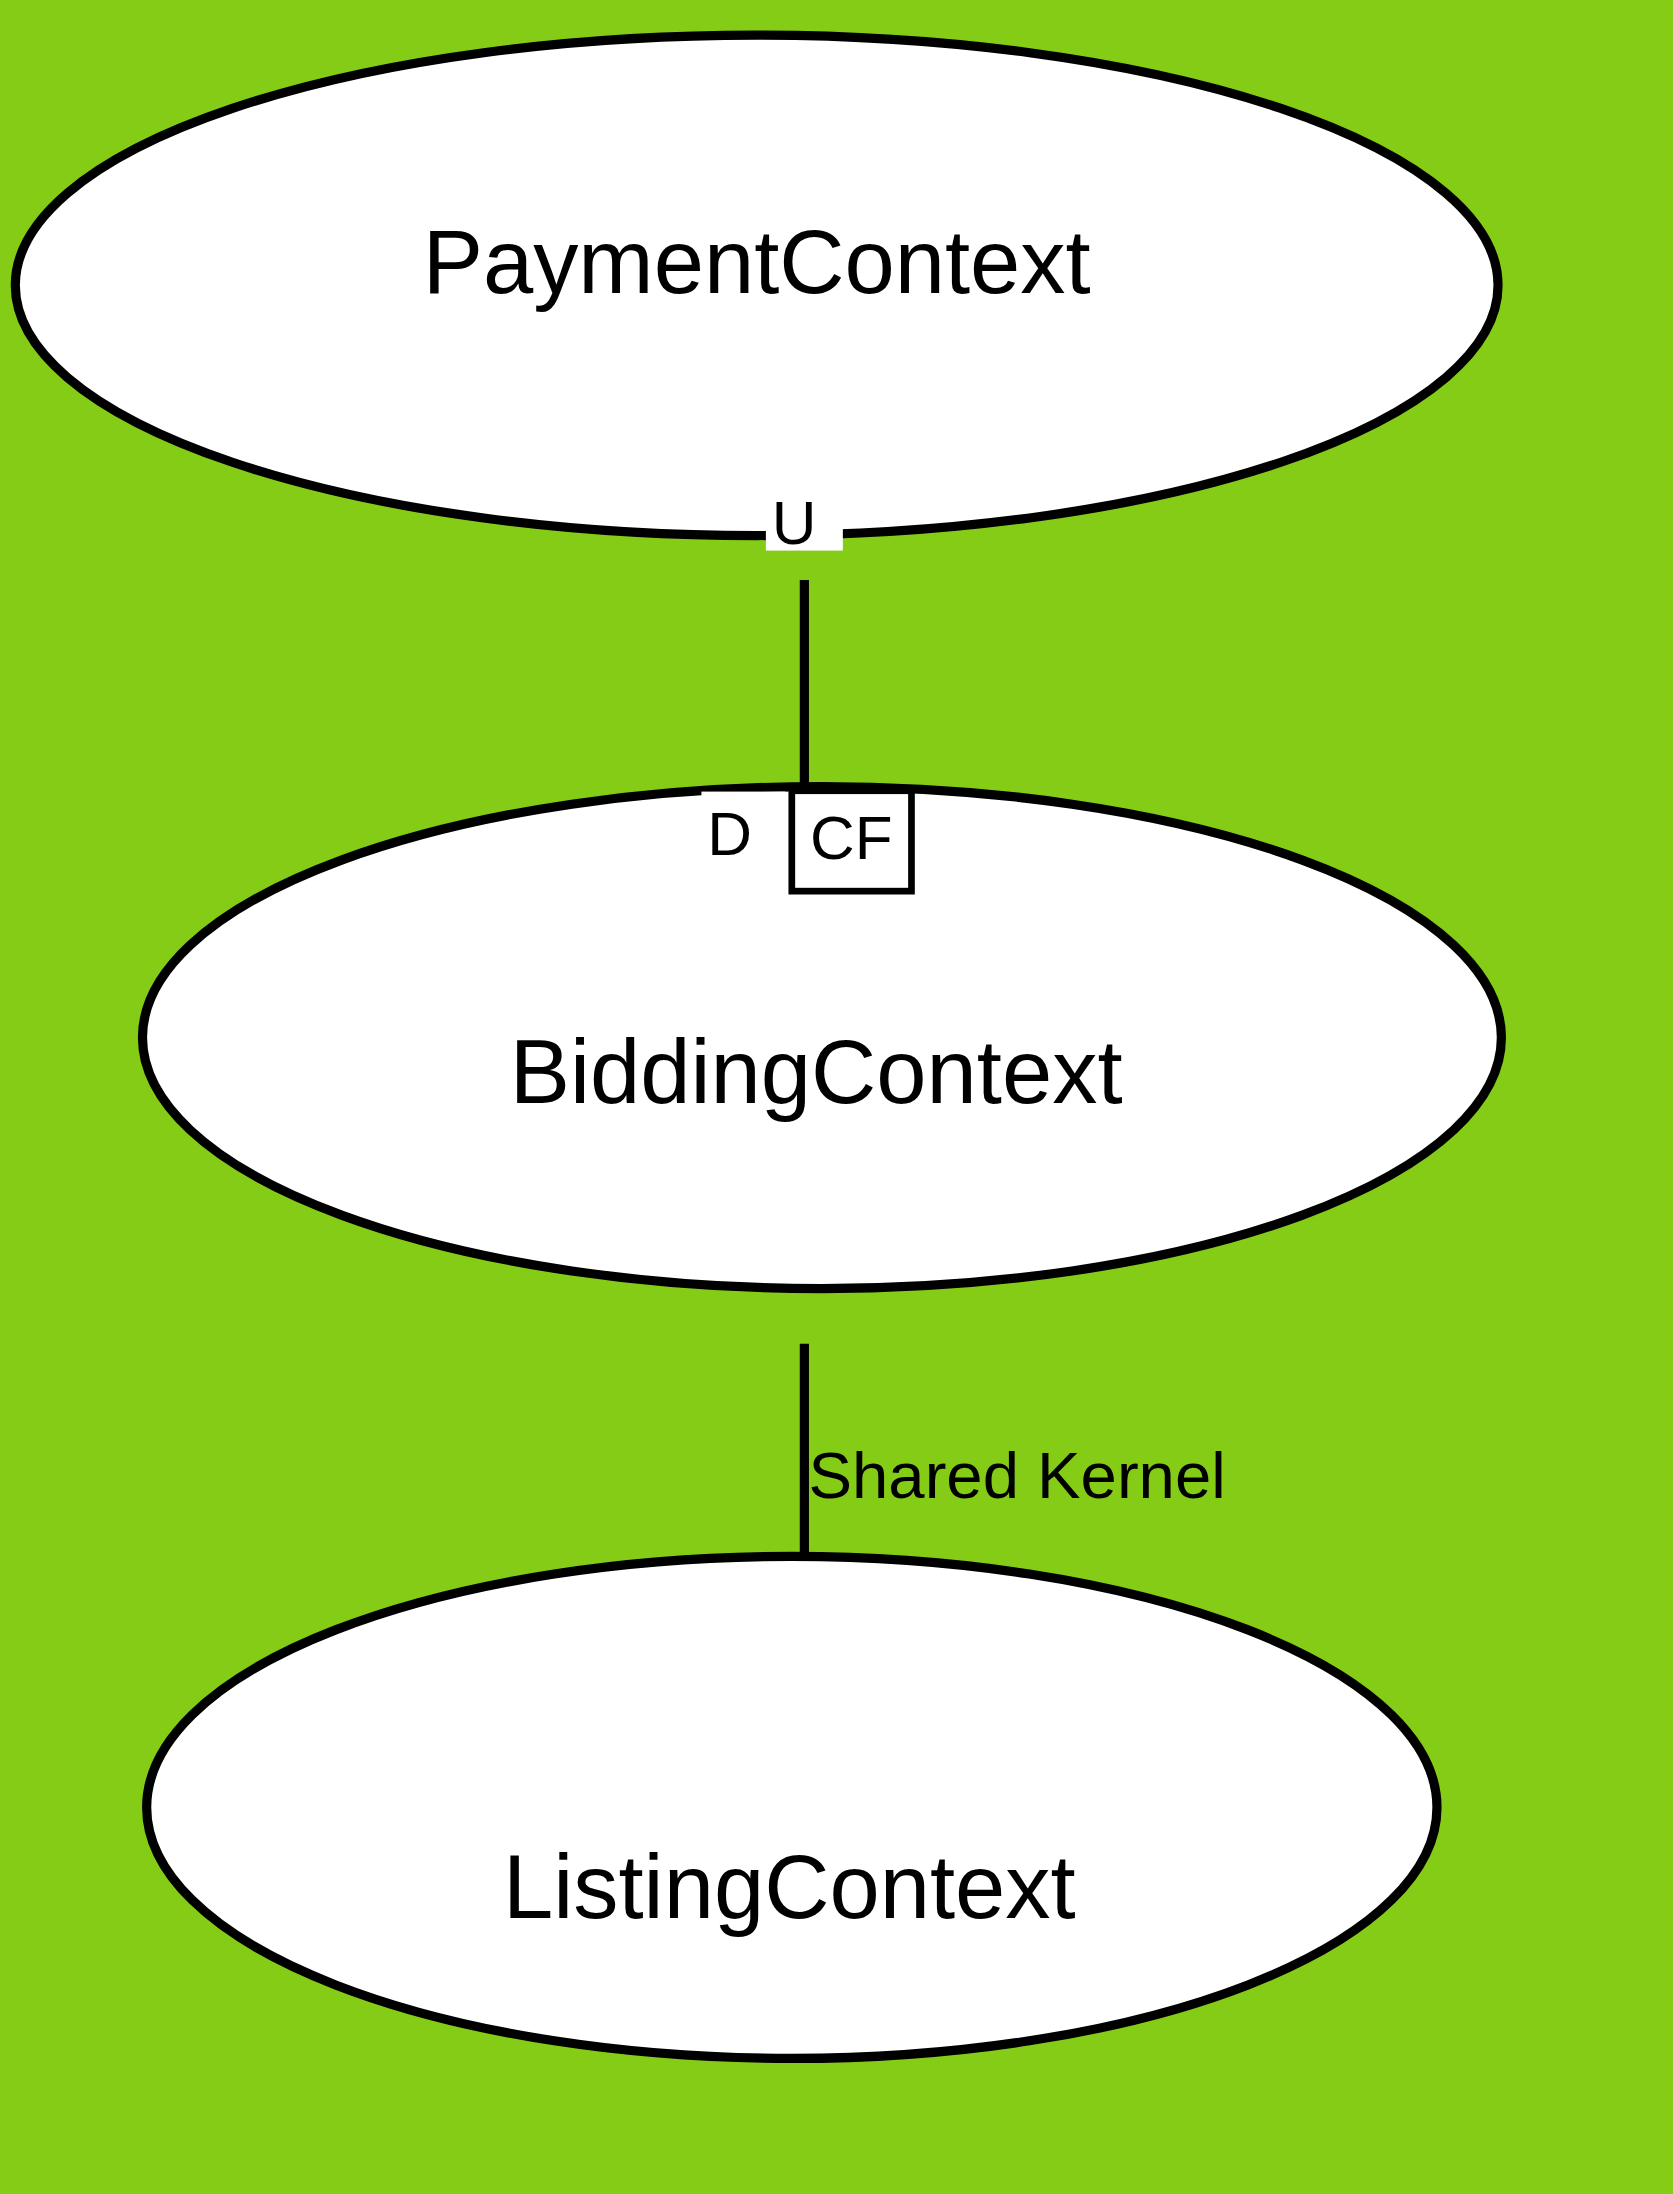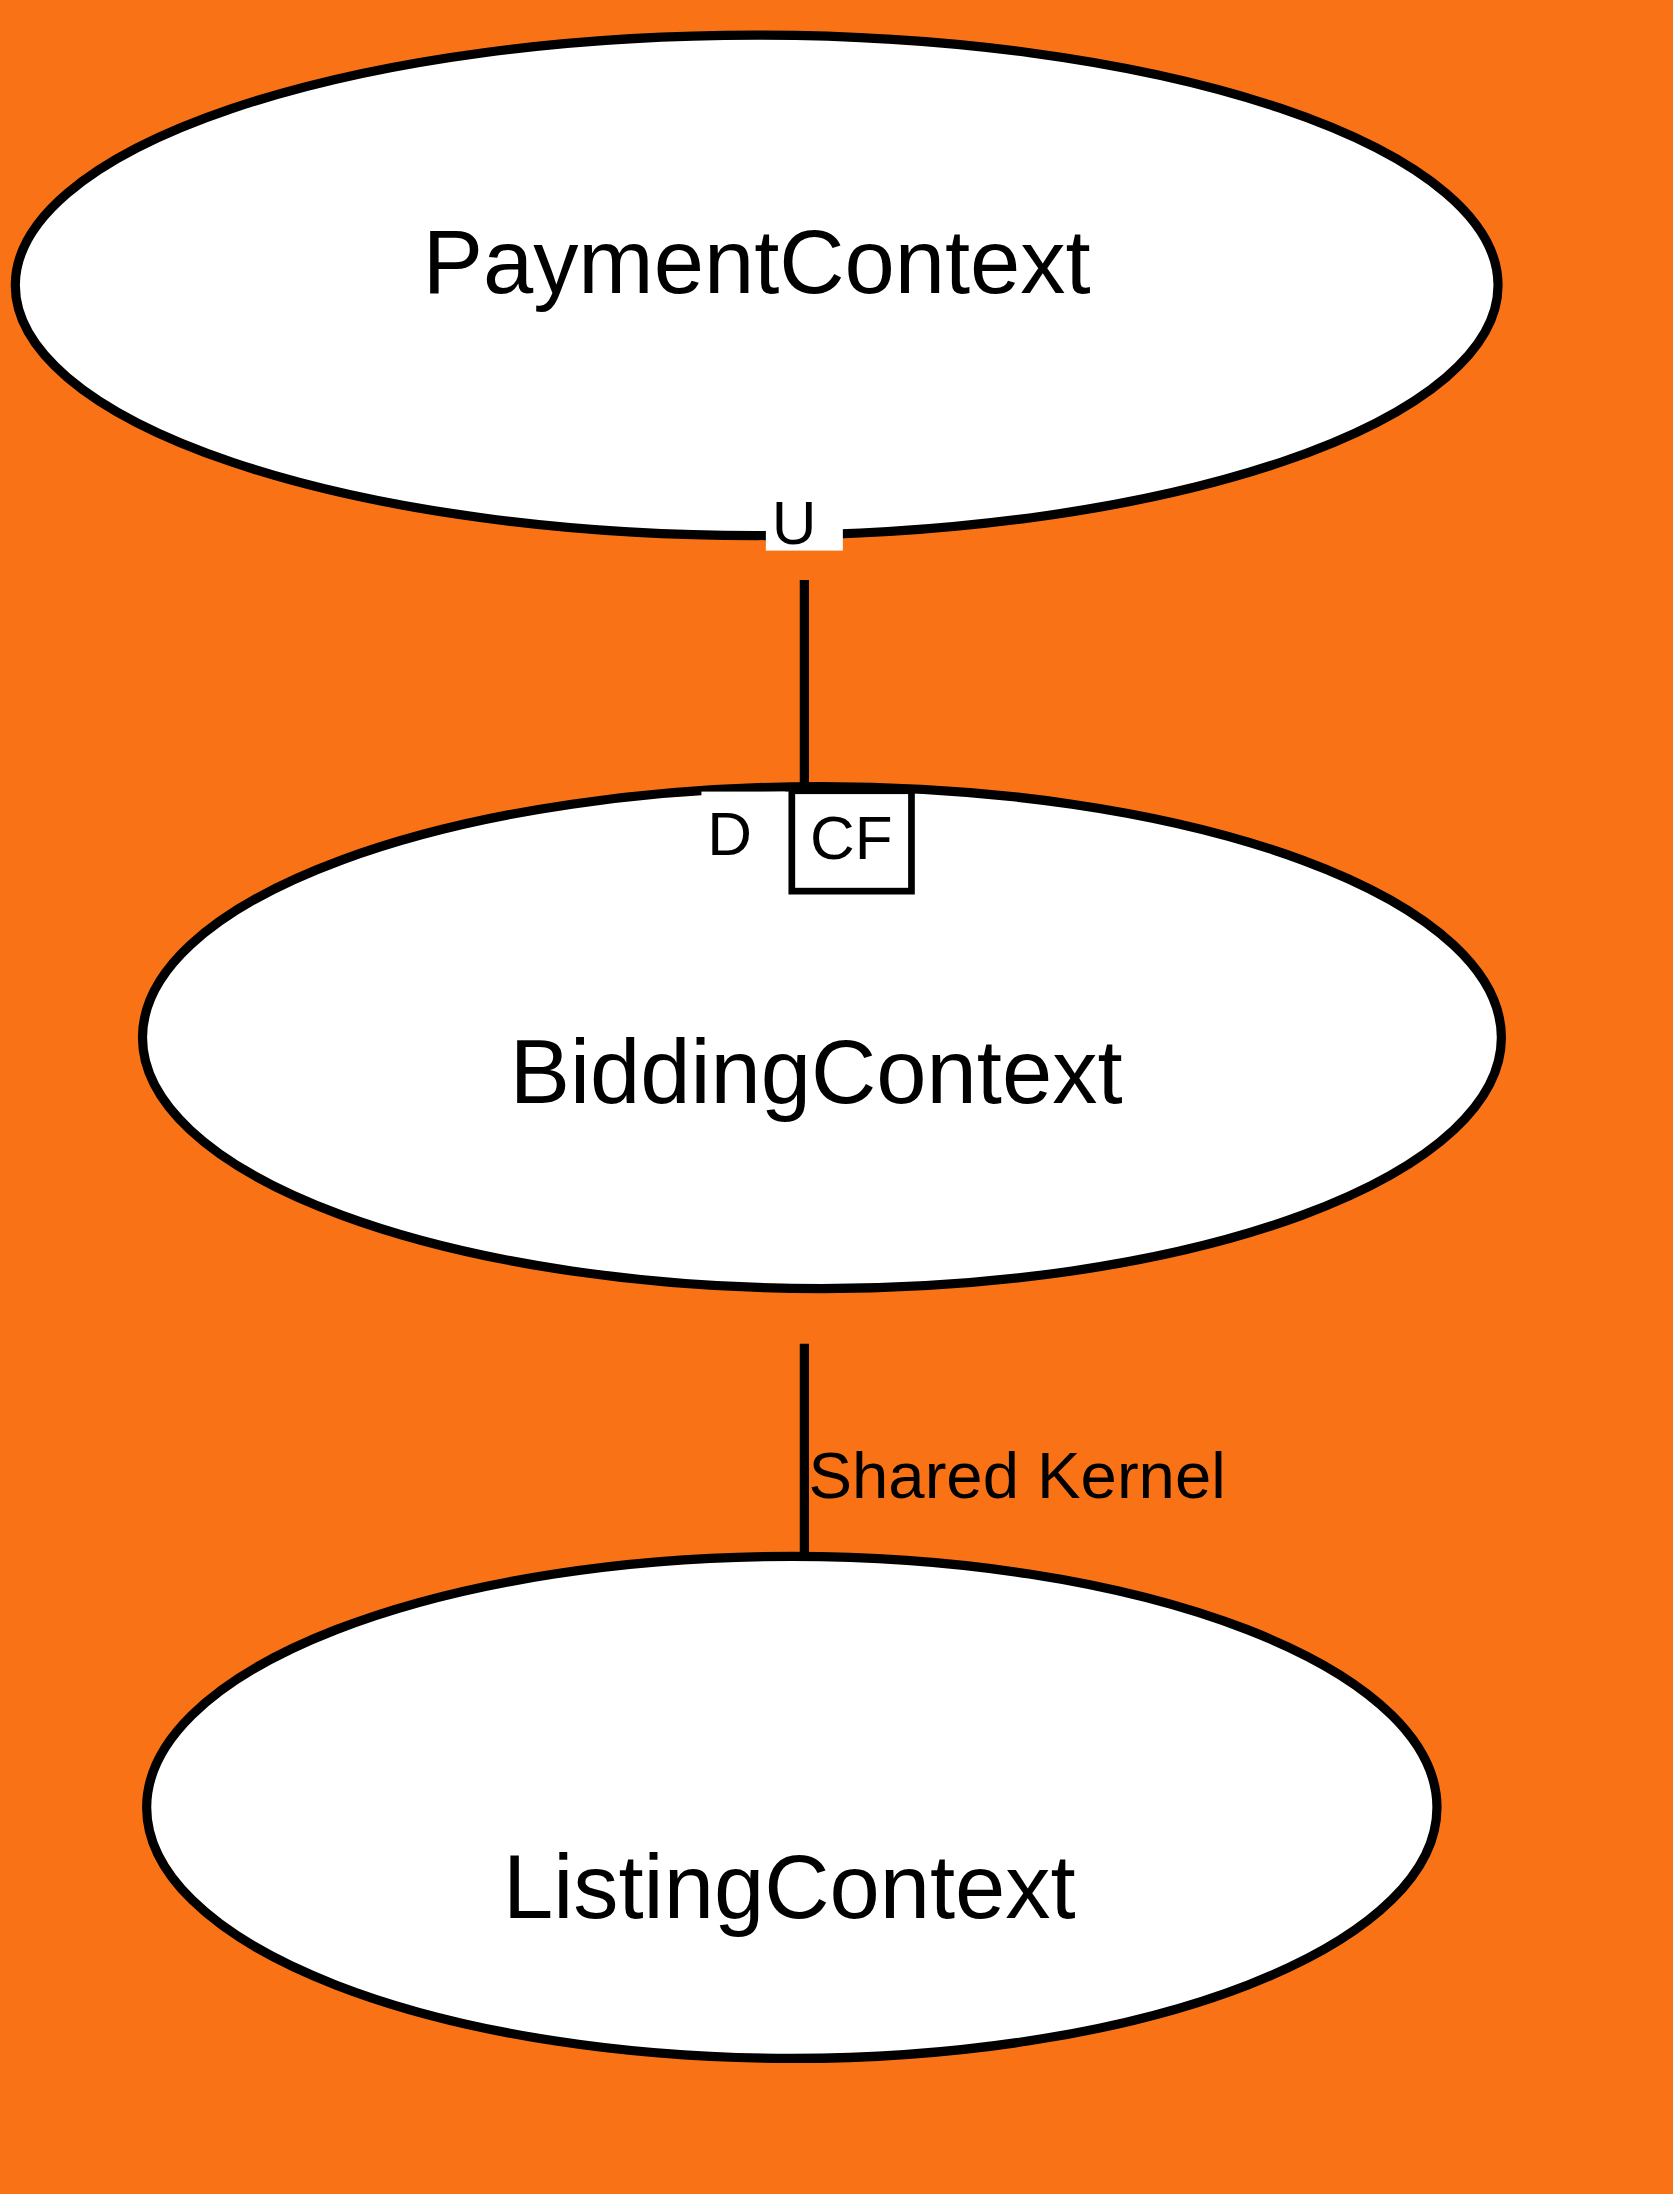--- a/index.html
+++ b/index.html
@@ -4,21 +4,21 @@
 <style>
   html, body {
     margin: 0;
     padding: 0;
     background: #ffffff;
   }
   #canvas {
     position: relative;
     width: 1674px;
     height: 2194px;
-    background: #f97316;
+    background: #84cc16;
     overflow: hidden;
     font-family: "Liberation Sans", sans-serif;
   }
   #diagram-svg {
     position: absolute;
     top: 0;
     left: 0;
     width: 1674px;
     height: 2194px;
   }

